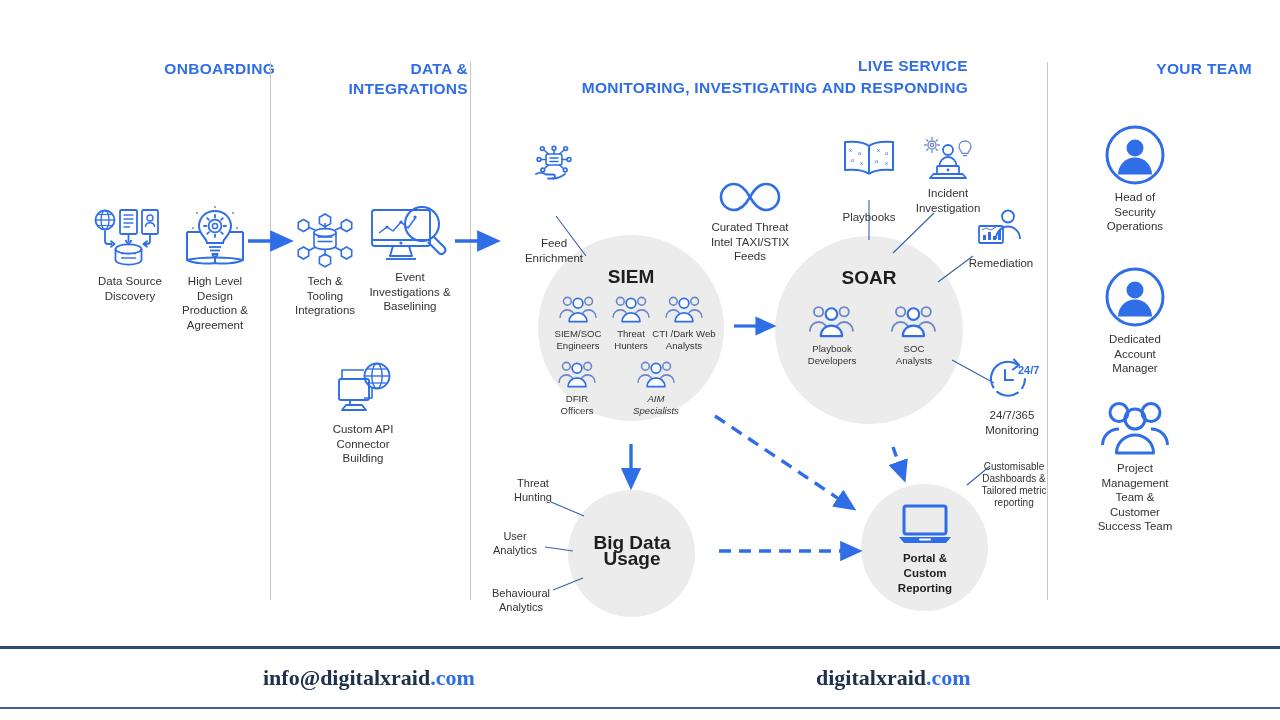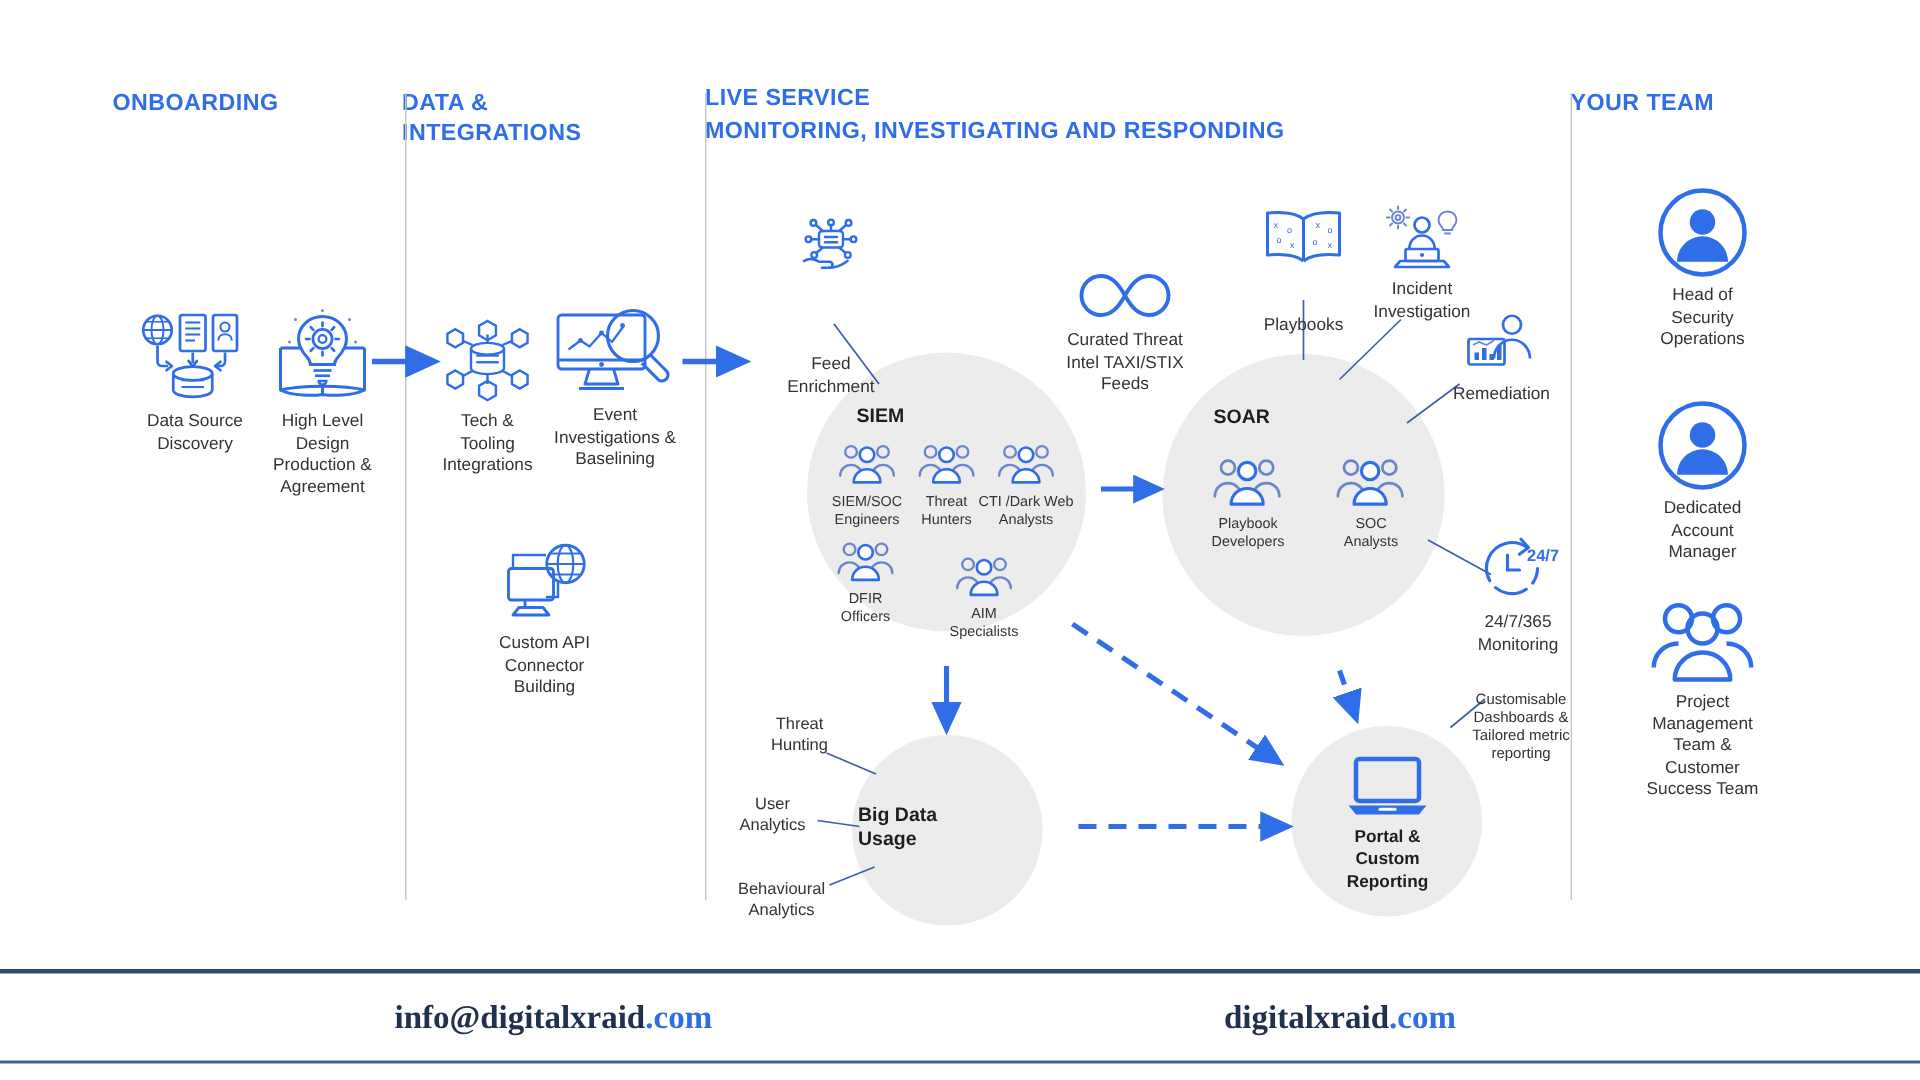--- a/index.html
+++ b/index.html
@@ -4,43 +4,43 @@
 <style>
   html,body{margin:0;padding:0;}
   body{
     width:1280px;height:720px;background:#ffffff;overflow:hidden;
     font-family:"Liberation Sans", sans-serif;color:#2b2b2b;position:relative;
   }
   #stage{position:absolute;left:0;top:0;width:1280px;height:720px;}
 
   
   .col-head{
-    position:absolute;text-align:left;color:#2f6ee6;font-weight:bold;
+    position:absolute;text-align:right;color:#2f6ee6;font-weight:bold;
     font-size:15.5px;letter-spacing:.3px;line-height:20px;
   }
   .col-head.big{font-size:15.5px;}
 
   
   .vdiv{position:absolute;width:1px;background:#c9c9c9;}
 
   
   .node{position:absolute;text-align:center;}
   .node .cap{
     font-size:11.5px;line-height:14.5px;color:#333;margin-top:4px;
   }
   .node .cap.small{font-size:10px;line-height:12.5px;}
   .ico{display:block;margin:0 auto;}
 
   
   .blob{
     position:absolute;border-radius:50%;background:#ececec;
   }
   .blob-title{
-    position:absolute;font-weight:bold;color:#1e1e1e;
-    font-size:13px;line-height:16px;
+    position:absolute;text-align:center;font-weight:bold;color:#1e1e1e;
+    font-size:19px;line-height:16px;
   }
 
   
   .pgroup{position:absolute;text-align:center;width:74px;}
   .pgroup .plabel{font-size:9.6px;line-height:11.6px;color:#333;margin-top:0;}
 
   
   svg.overlay{position:absolute;left:0;top:0;width:1280px;height:720px;pointer-events:none;}
 
   
@@ -417,21 +417,21 @@
     <div class="plabel" style="white-space:pre-line;">CTI /Dark Web
 Analysts</div>
   </div>
   <div class="pgroup" style="left:540px;top:359px;">
     <svg width="41" height="30" viewBox="0 0 41 31">
         <use href="#def-people"></use>
       </svg>
     <div class="plabel" style="white-space:pre-line;">DFIR
 Officers</div>
   </div>
-  <div class="pgroup" style="left:619px;top:369px;">
+  <div class="pgroup" style="left:619px;top:359px;font-style:italic;">
     <svg width="41" height="30" viewBox="0 0 41 31">
         <use href="#def-people"></use>
       </svg>
     <div class="plabel" style="white-space:pre-line;">AIM
 Specialists</div>
   </div>
 
   <div class="blob-title" style="left:809px;top:270px;width:120px;">SOAR</div>
 
   <div class="pgroup" style="left:795px;top:303px;">

